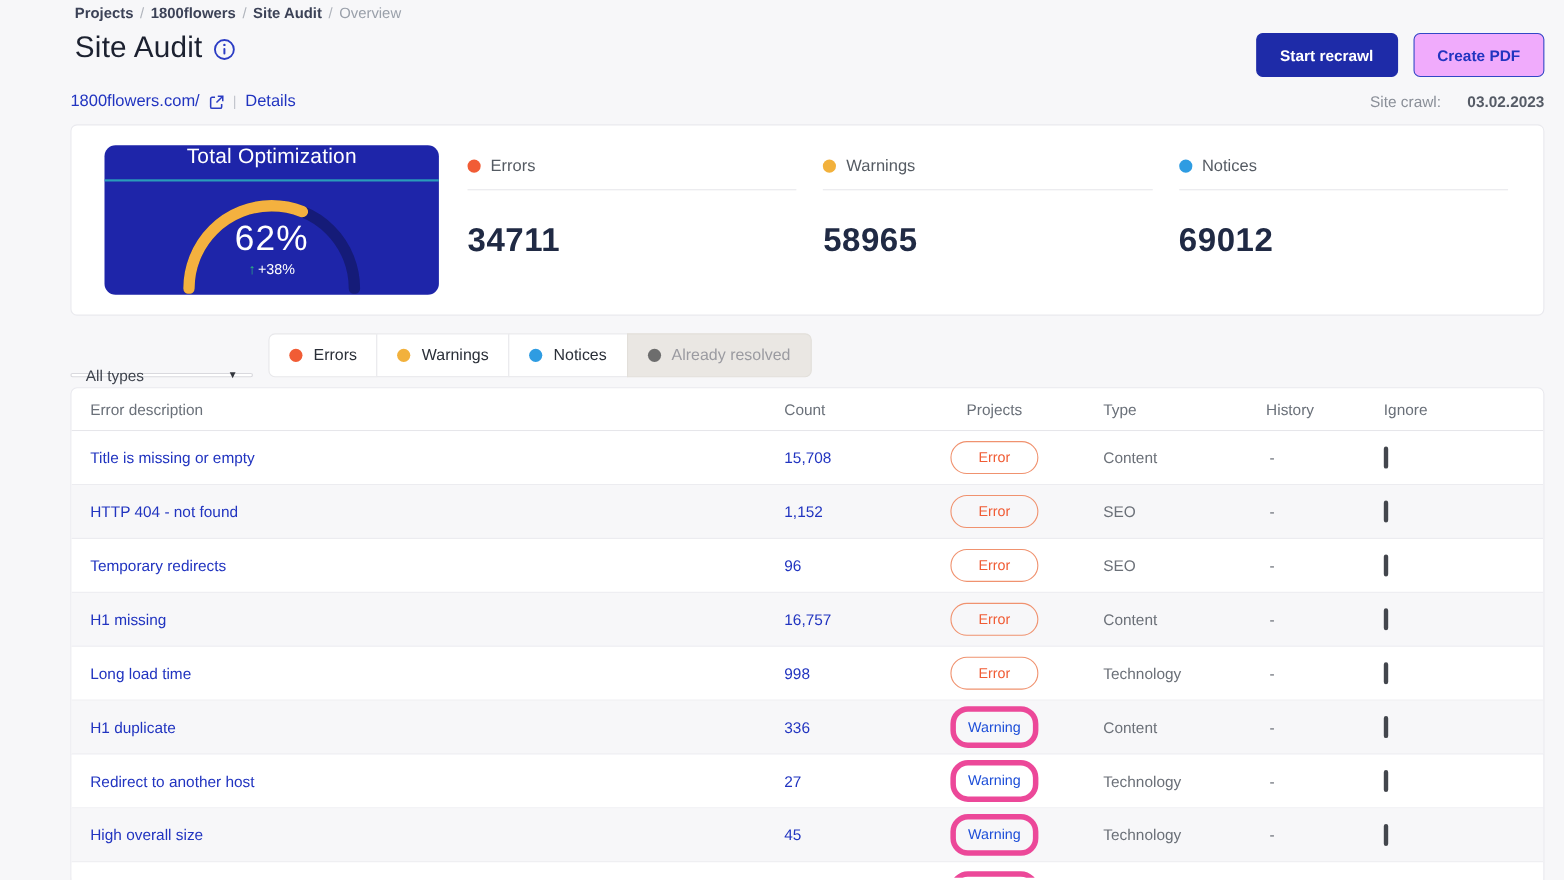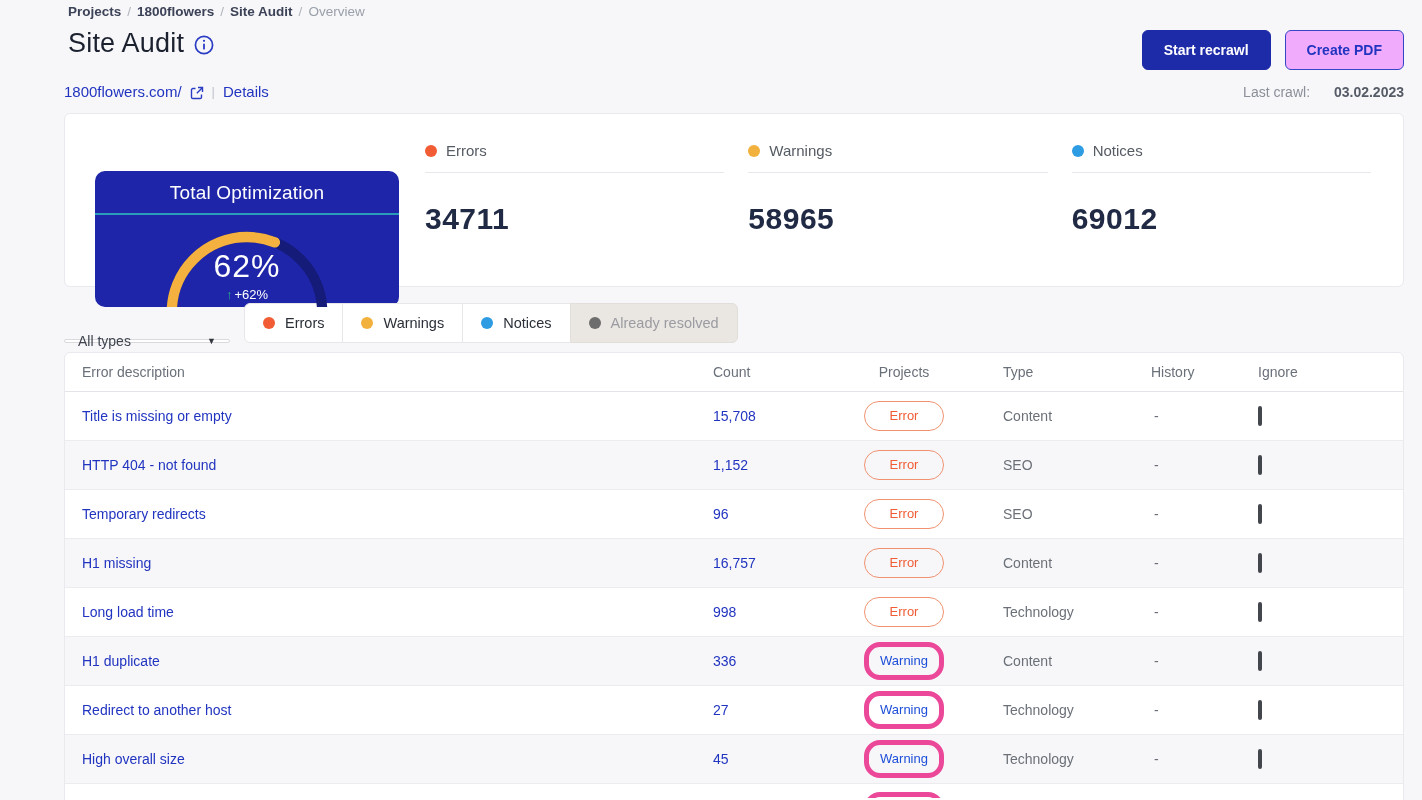--- a/index.html
+++ b/index.html
@@ -33,21 +33,21 @@
   .domain-link { color:#2134c0; cursor:pointer; }
   .ext-icon { width:14px; height:14px; margin-top:2px; }
   .pipe { color:#c2c5cc; font-size:13px; }
   .details-link { color:#2134c0; cursor:pointer; }
   .last-crawl { font-size:14px; color:#8a8f98; }
   .last-crawl b { color:#555b66; font-weight:700; margin-left:20px; }
 
   
   .card { background:#fff; border:1px solid #e9e9ee; border-radius:6px; }
   .summary { margin-top:13px; height:174px; display:flex; gap:26px; padding:18px 32px 18px 30px; }
-  .gauge-card { width:304px; min-width:304px; height:136px; background:#1e25a9; border-radius:10px; padding-top:11px; overflow:hidden;margin-top:39px; }
+  .gauge-card { width:304px; min-width:304px; height:136px; background:#1e25a9; border-radius:10px; overflow:hidden; }
   .gauge-title { color:#fff; font-size:19px; font-weight:400; text-align:center; letter-spacing:.2px; }
   .gauge-divider { height:2px; background:#2a9cba; margin-top:9px; }
   .gauge-body { position:relative; height:94px; }
   .gauge-body svg { position:absolute; left:50%; transform:translateX(-50%); top:6px; }
   .gauge-value { position:absolute; left:0; right:0; bottom:24px; text-align:center; color:#fff; font-size:32px; font-weight:400; letter-spacing:1px; }
   .gauge-delta { position:absolute; left:0; right:0; bottom:7px; text-align:center; color:#fff; font-size:13px; }
   .gauge-delta .up { color:#2eb67d; font-weight:700; margin-right:2px; }
 
   .stats { flex:1; display:flex; gap:24px; padding-top:10px; }
   .stat { flex:1; }
@@ -127,37 +127,37 @@
         <svg viewBox="0 0 14 14" width="14" height="14">
           <path d="M5.5 2.5 H2.8 A1.3 1.3 0 0 0 1.5 3.8 V11.2 A1.3 1.3 0 0 0 2.8 12.5 H10.2 A1.3 1.3 0 0 0 11.5 11.2 V8.5" fill="none" stroke="#2b3cc4" stroke-width="1.4"></path>
           <path d="M8 1.5 H12.5 V6" fill="none" stroke="#2b3cc4" stroke-width="1.4"></path>
           <path d="M12.3 1.7 L6.8 7.2" fill="none" stroke="#2b3cc4" stroke-width="1.4"></path>
         </svg>
       </span>
       <span class="pipe">|</span>
       <span class="details-link">Details</span>
     </div>
     <div class="last-crawl">
-      <span>Last crawl:</span>
+      <span>Site crawl:</span>
       <b>03.02.2023</b>
     </div>
   </div>
 
   <section class="card summary">
     <div class="gauge-card" style="background: rgb(30, 37, 169);">
       <div class="gauge-title">Total Optimization</div>
       <div class="gauge-divider" style="background: rgb(42, 156, 186);"></div>
       <div class="gauge-body">
         <svg width="188" height="96" viewBox="0 0 200 102">
           <path d="M 20 97 A 80 80 0 0 1 180 97" fill="none" stroke="#151b78" stroke-width="11" stroke-linecap="round"></path>
           <path d="M 20 97 A 80 80 0 0 1 180 97" fill="none" stroke="#f4b13f" stroke-width="11" stroke-linecap="round" id="gauge-arc-fill" stroke-dasharray="155.8 252"></path>
         </svg>
         <div class="gauge-value">62%</div>
         <div class="gauge-delta">
-          <span class="up">↑</span><span>+62%</span>
+          <span class="up">↑</span><span>+38%</span>
         </div>
       </div>
     </div>
 
     <div class="stats">
       <div class="stat">
         <div class="stat-label">
           <span class="dot" style="background: rgb(241, 92, 53);"></span>
           <span>Errors</span>
         </div>

